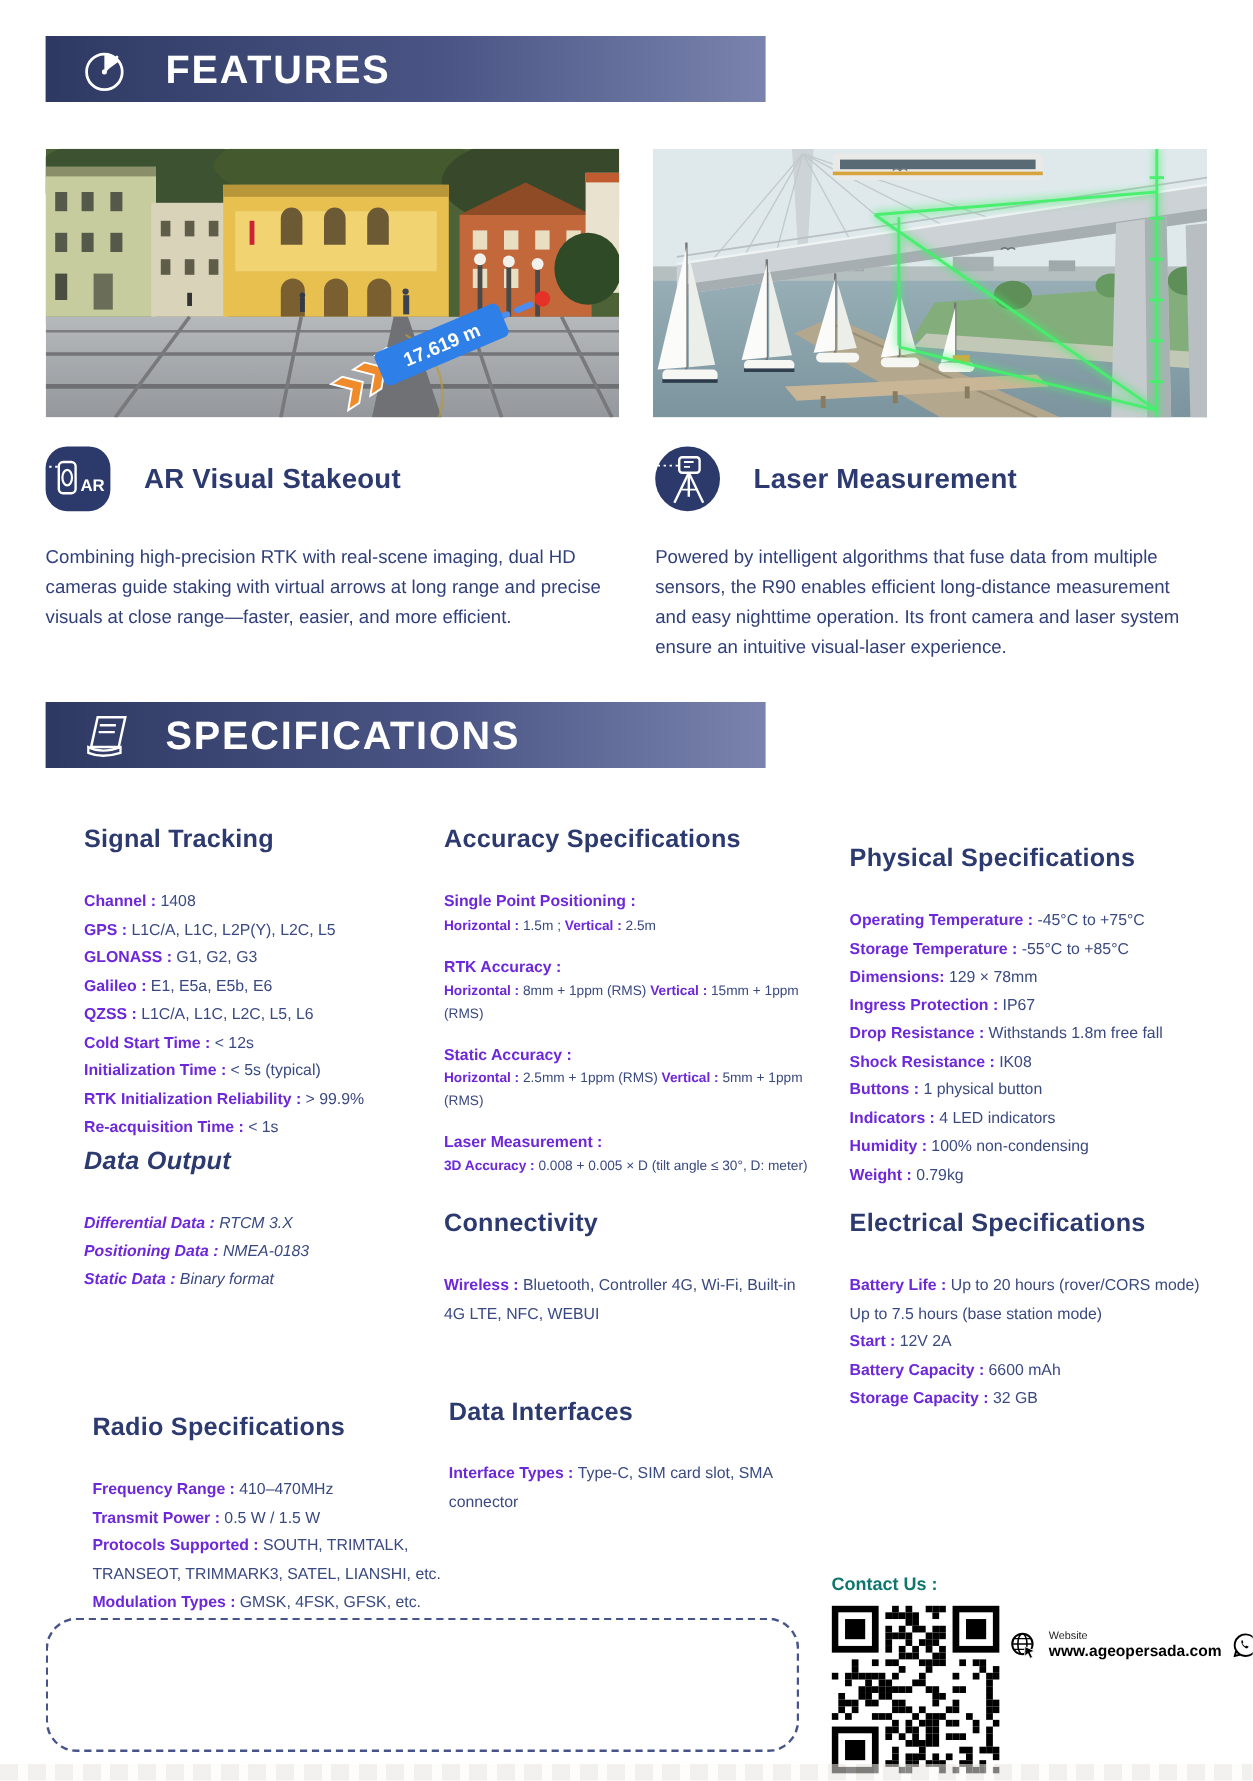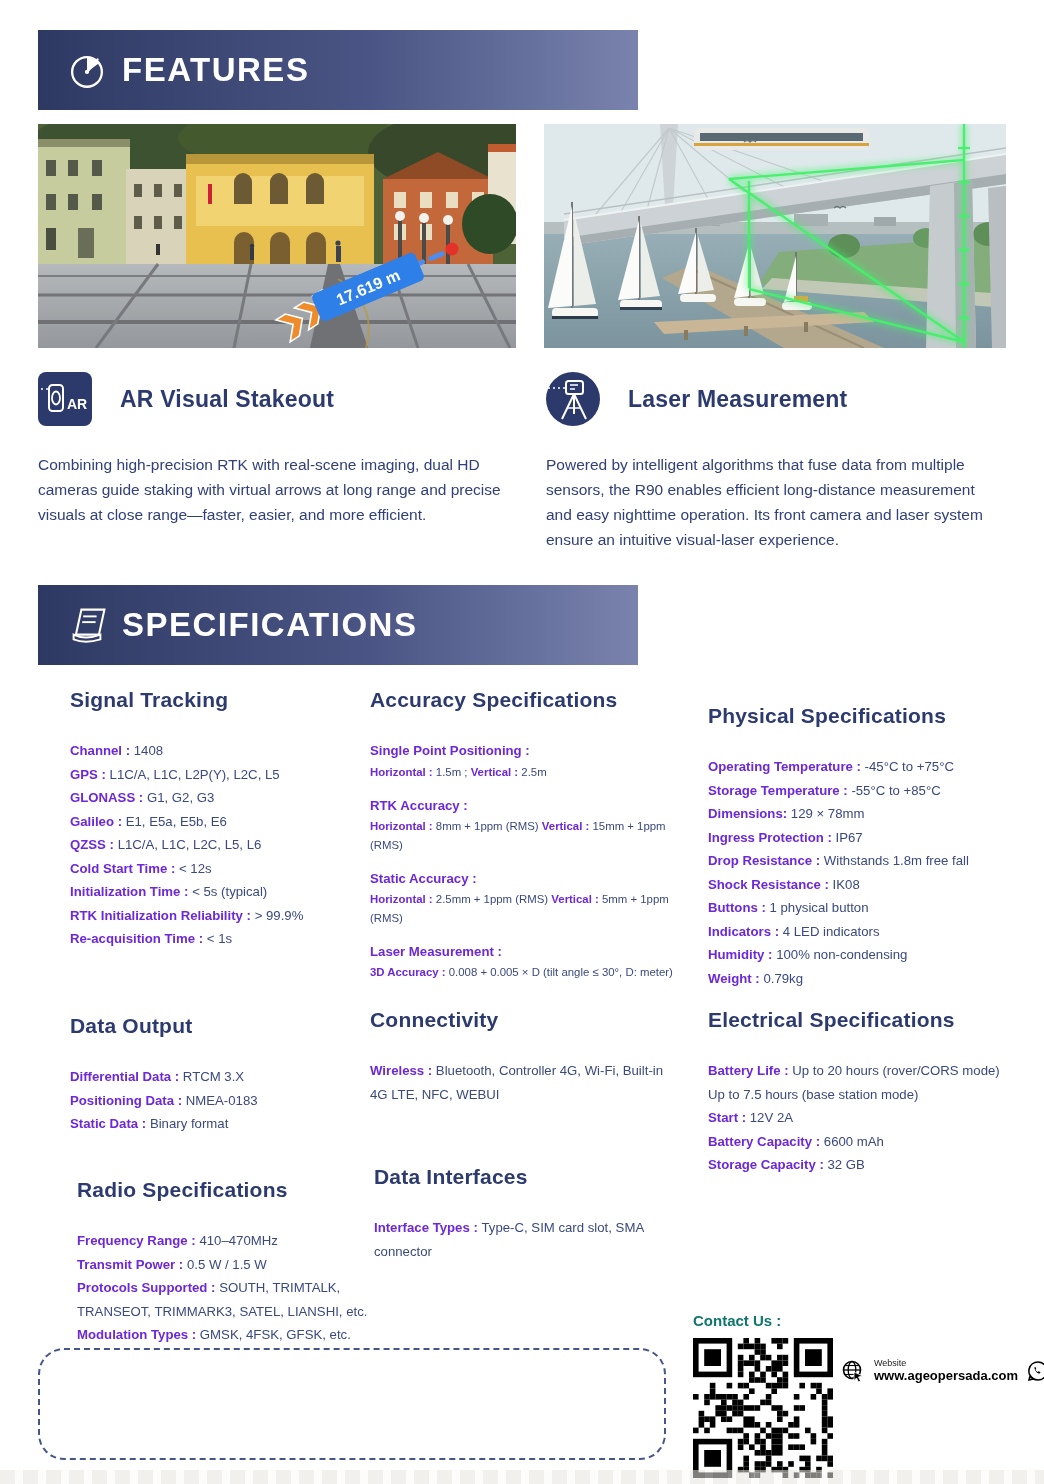--- a/index.html
+++ b/index.html
@@ -1,54 +1,54 @@
 <!DOCTYPE html>
 <html><head>
 <meta charset="utf-8">
 <style>
   html,body{margin:0;padding:0;background:#fff;}
   .page{position:relative;width:1044px;height:1484px;background:#fff;overflow:hidden;
         font-family:"Liberation Sans",sans-serif;}
 
   
-  .banner{position:absolute;left:38px;width:600px;height:80px;display:flex;align-items:center;
-          gap:12px;padding-left:26px;box-sizing:border-box;color:#fff;
+  .banner{position:absolute;left:38px;width:600px;height:55px;display:flex;align-items:center;
+          gap:28px;padding-left:26px;box-sizing:border-box;color:#fff;
           background:linear-gradient(90deg,#2e3963 0%,#4b5585 55%,#7983ad 100%);}
   .banner.features{top:30px}
   .banner.specsb{top:585px}
   .banner h1{font-size:33px;font-weight:800;letter-spacing:1.5px;margin:0;}
   .banner .bicon{width:46px;height:46px;flex:none;}
 
   
   .scene{position:absolute;top:124px;height:224px;overflow:hidden;}
   .scene.left{left:38px;width:478px;}
   .scene.right{left:544px;width:462px;}
   .scene svg{display:block}
 
   
   .feature-card{position:absolute;}
   .fc-ar{left:38px;top:372px;width:470px;}
   .fc-laser{left:546px;top:372px;width:458px;}
   .feature-head{display:flex;align-items:center;gap:28px;}
-  .feature-icon{width:54px;height:54px;background:#2c3a6b;border-radius:8px;flex:none;
+  .feature-icon{width:54px;height:54px;background:#2c3a6b;border-radius:18px;flex:none;
                 display:flex;align-items:center;justify-content:center;}
   .feature-title{font-size:23px;color:#2c3a70;margin:0;font-weight:700;letter-spacing:.2px;}
   .feature-desc{margin:26px 0 0;font-size:15.5px;line-height:1.62;color:#31407a;}
 
   
   .spec{position:absolute;}
   .spec-title{font-size:21px;font-weight:800;color:#2c3a70;margin:0 0 27px;letter-spacing:.2px;}
   .spec-line{font-size:13.2px;line-height:1.78;color:#3a4980;}
   .spec-line b{color:#6d28d9;font-weight:700;}
   .spec-line.small{font-size:11.4px;line-height:1.6;}
   .spec-line.gap{margin-top:13px;}
   .pos-signal{left:70px;top:688px;width:300px;}
   .pos-accuracy{left:370px;top:688px;width:318px;}
   .pos-physical{left:708px;top:688px;width:302px;margin-top:16px;}
-  .pos-dataout{left:70px;top:1014px;width:300px;}
+  .pos-dataout{left:70px;top:956px;width:300px;font-style:italic;}
   .pos-conn{left:370px;top:1008px;width:310px;}
   .pos-elec{left:708px;top:1008px;width:300px;}
   .pos-radio{left:77px;top:1165px;width:292px;margin-top:13px;}
   .pos-datainterfaces{left:374px;top:1165px;width:300px;}
 
   
   .contact-heading{position:absolute;left:693px;top:1312px;font-size:15px;font-weight:700;color:#0f766e;}
   .qr{position:absolute;left:693px;top:1338px;width:140px;height:140px;background:#fff;}
   .contact-list{position:absolute;left:841px;top:1342px;width:200px;display:flex;
                 flex-direction:row;gap:8px;}

